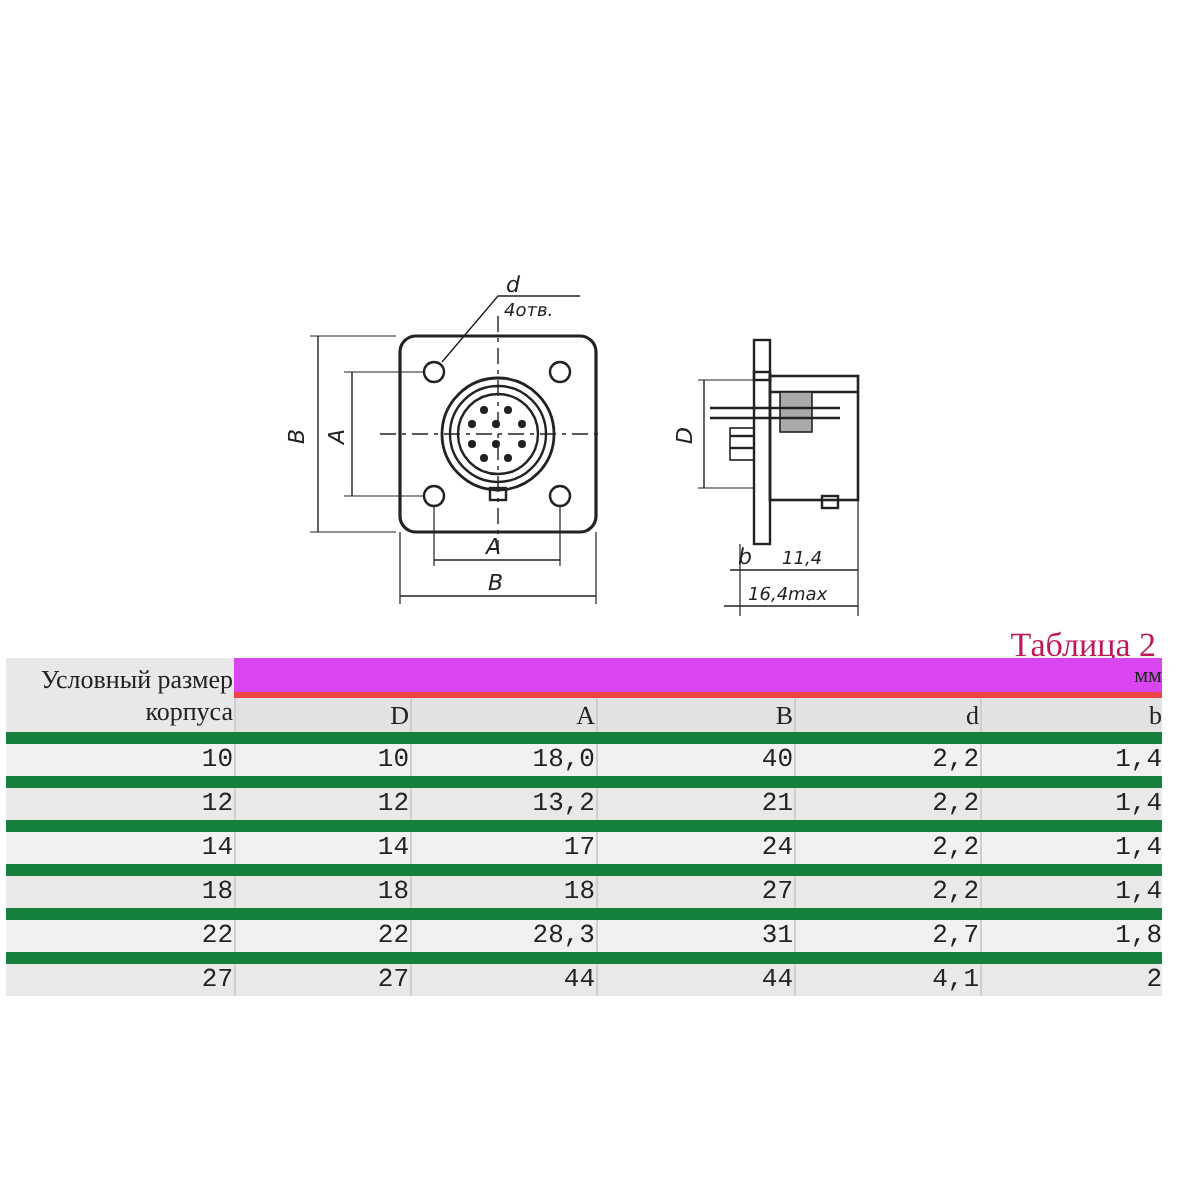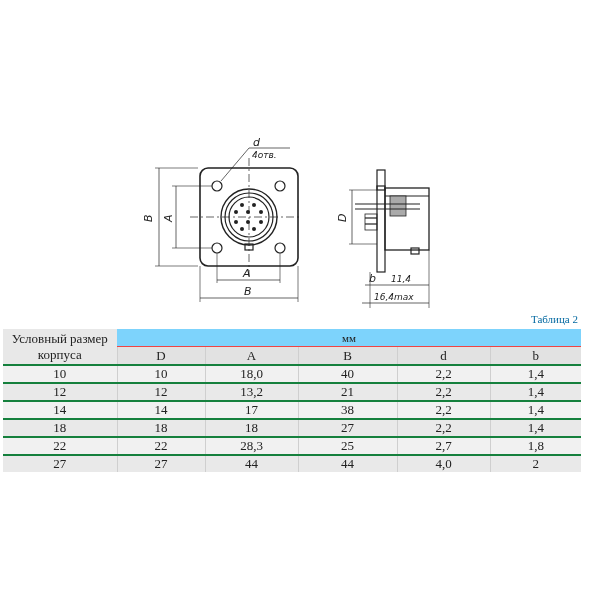--- a/index.html
+++ b/index.html
@@ -1,24 +1,24 @@
 <!DOCTYPE html>
 <html><head>
 <meta charset="utf-8">
 <style>
   html, body { margin: 0; padding: 0; background: #ffffff; }
   body { width: 600px; height: 600px; position: relative; overflow: hidden; font-family: "Liberation Serif", serif; color: #222; }
   .drawing { position: absolute; left: 0; top: 0; width: 600px; height: 320px; }
-  .caption { position: absolute; right: 22px; top: 313px; font-size: 11px; color: #0369a1; }
+  .caption { position: absolute; right: 22px; top: 313px; font-size: 17px; color: #be185d; }
   table.spec { position: absolute; left: 3px; top: 329px; width: 578px; border-collapse: collapse; font-size: 13px; text-align: center; background: #ececec; }
-  table.spec td, table.spec th { padding: 0; font-weight: normal; line-height: 16px; height: 16px; }
-  table.spec th.unit { background: #7dd3fc; height: 17px; font-size: 11px; border-bottom: 1px solid #ef4444; }
+  table.spec td, table.spec th { padding: 0; font-weight: normal; line-height: 16px; height: 16px; text-align: right; }
+  table.spec th.unit { background: #d946ef; height: 17px; font-size: 11px; border-bottom: 3px solid #ef4444; }
   table.spec th.head { background: #e2e2e2; height: 17px; border-left: 1px solid #cfcfcf; }
   table.spec th.corner { background: #e8e8e8; line-height: 16px; vertical-align: middle; }
-  table.spec tr.row td { border-top: 2px solid #15803d; }
+  table.spec tr.row td { border-top: 6px solid #15803d; font-family: Liberation Mono, monospace; }
   table.spec tr.row td + td { border-left: 1px solid #cfcfcf; }
   table.spec tr.row:nth-child(odd) td { background: #f1f1f1; }
   table.spec tr.row:nth-child(even) td { background: #e9e9e9; }
 </style>
 </head>
 <body>
 
 <svg class="drawing" viewBox="0 0 600 320" xmlns="http://www.w3.org/2000/svg">
   <g stroke="#222" fill="none" stroke-width="1.2">
 
@@ -140,42 +140,42 @@
       <td>12</td>
       <td>13,2</td>
       <td>21</td>
       <td>2,2</td>
       <td>1,4</td>
     </tr>
     <tr class="row">
       <td>14</td>
       <td>14</td>
       <td>17</td>
-      <td>38</td>
+      <td>24</td>
       <td>2,2</td>
       <td>1,4</td>
     </tr>
     <tr class="row">
       <td>18</td>
       <td>18</td>
       <td>18</td>
       <td>27</td>
       <td>2,2</td>
       <td>1,4</td>
     </tr>
     <tr class="row">
       <td>22</td>
       <td>22</td>
       <td>28,3</td>
-      <td>25</td>
+      <td>31</td>
       <td>2,7</td>
       <td>1,8</td>
     </tr>
     <tr class="row">
       <td>27</td>
       <td>27</td>
       <td>44</td>
       <td>44</td>
-      <td>4,0</td>
+      <td>4,1</td>
       <td>2</td>
     </tr>
   </tbody>
 </table>
 
 </body></html>

